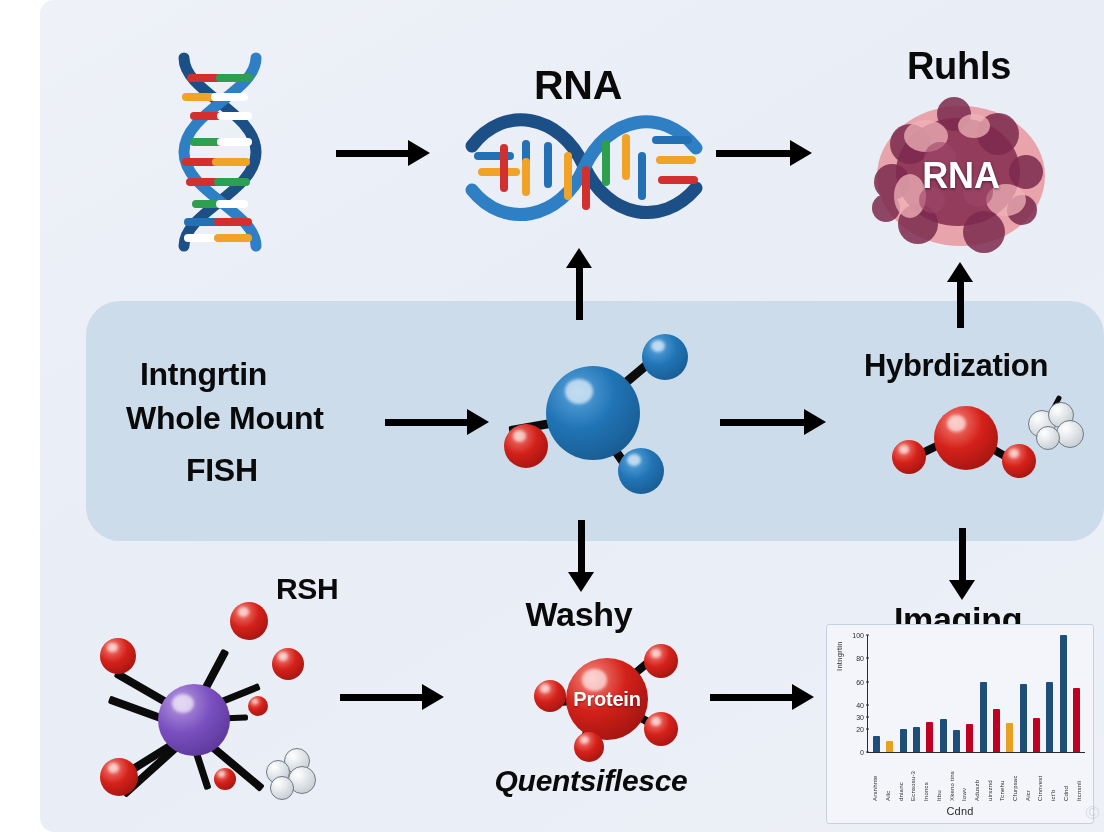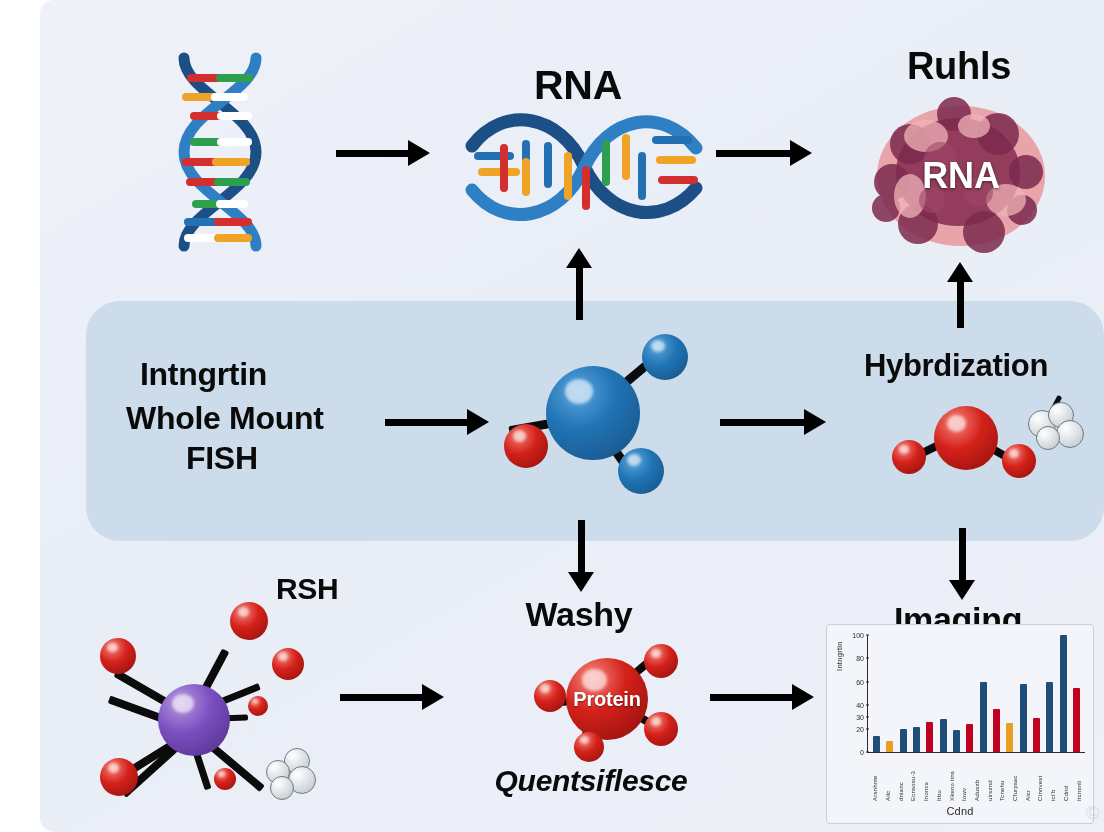--- a/index.html
+++ b/index.html
@@ -342,21 +342,21 @@
     <div class="shaft"></div>
   </div>
 
   <div class="arrow-v up" style="left:906px; top:262px; width:28px; height:66px;">
     <div class="head"></div>
     <div class="shaft"></div>
   </div>
 
   <div class="lbl" style="left:100px; top:356px; font-size:32px;">Intngrtin</div>
   <div class="lbl" style="left:86px; top:400px; font-size:32px;">Whole Mount</div>
-  <div class="lbl" style="left:146px; top:440px; font-size:32px;">FISH</div>
+  <div class="lbl" style="left:146px; top:452px; font-size:32px;">FISH</div>
 
   <div class="arrow-h" style="left:345px; top:408px; width:104px; height:28px;">
     <div class="shaft" style="width:86px;"></div>
     <div class="head"></div>
   </div>
 
   <div class="fig" style="left:462px; top:330px; width:190px; height:168px;">
     <div class="bond" style="left:88px; top:78px; width:80px; height:9px; transform:rotate(-40deg);"></div>
     <div class="bond" style="left:88px; top:80px; width:76px; height:9px; transform:rotate(55deg);"></div>
     <div class="bond" style="left:88px; top:82px; width:82px; height:9px; transform:rotate(170deg);"></div>

